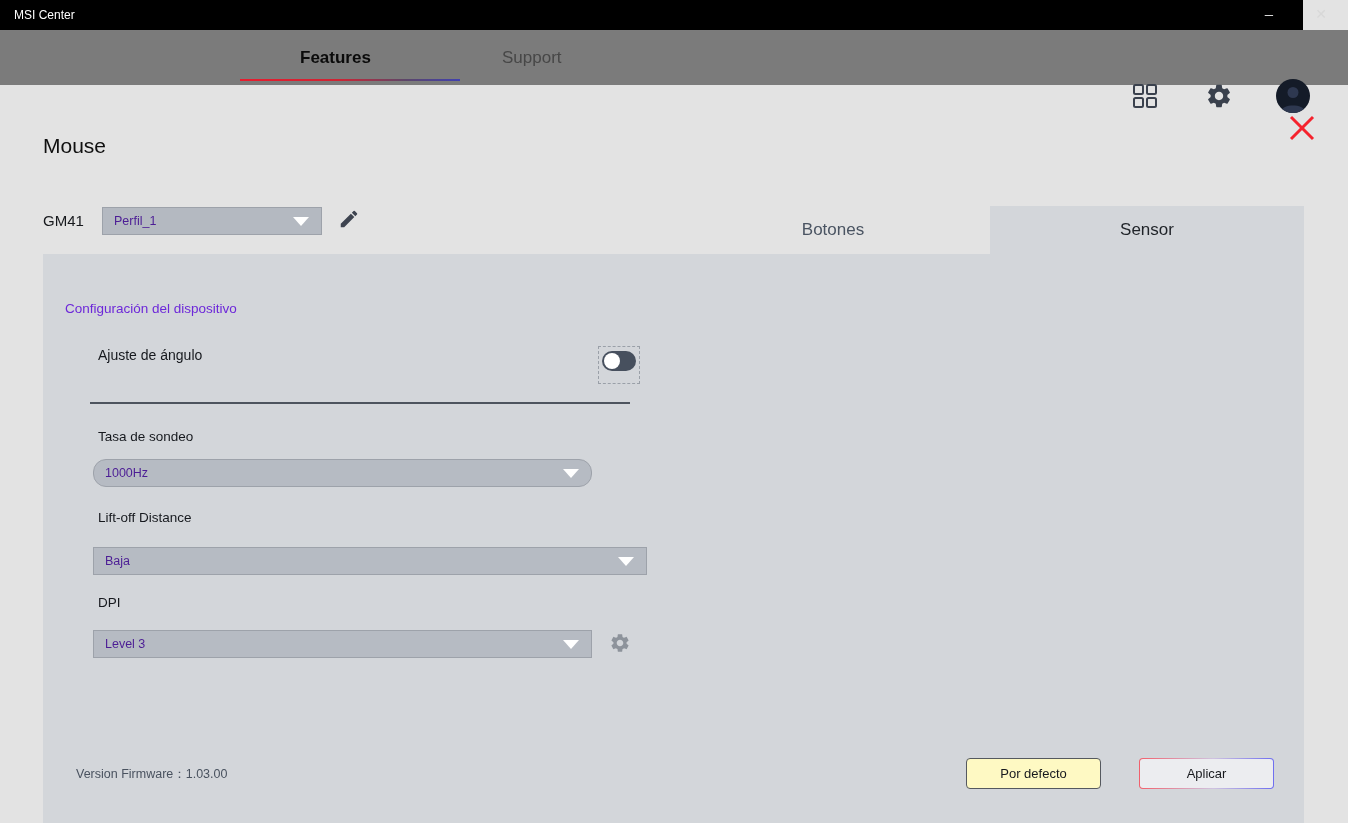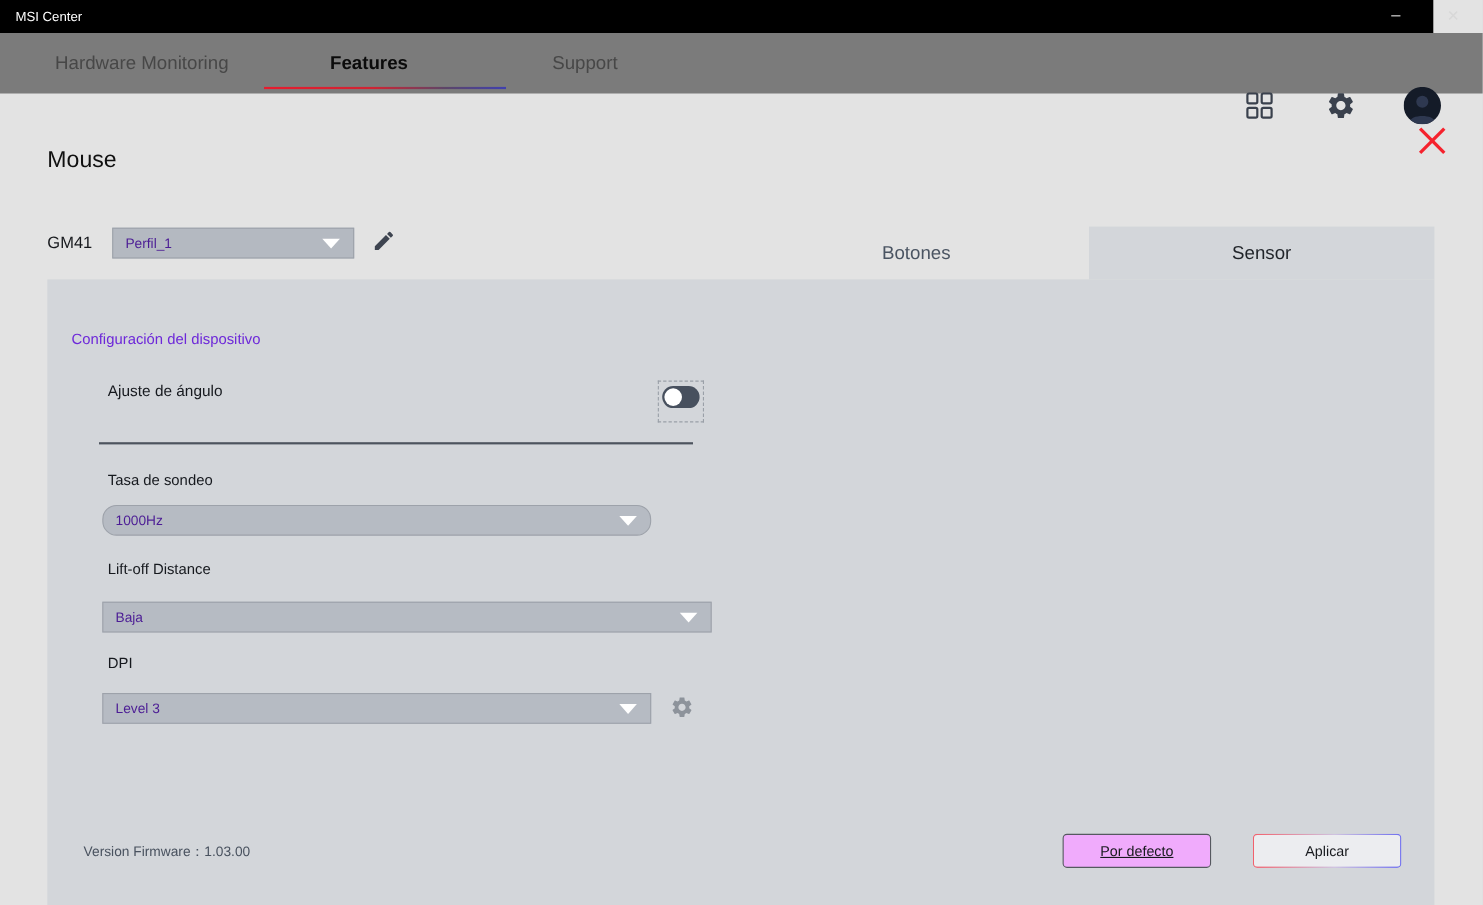--- a/index.html
+++ b/index.html
@@ -58,36 +58,35 @@
   .toggle-track{position:absolute;left:3px;top:4px;width:34px;height:20px;border-radius:10px;background:#47505e;}
   .toggle-knob{position:absolute;left:2px;top:2px;width:16px;height:16px;border-radius:50%;background:#ffffff;}
   .dd-polling{left:93px;top:459px;width:499px;height:28px;border-radius:13px;}
   .dd-liftoff{left:93px;top:547px;width:554px;height:28px;}
   .dd-dpi{left:93px;top:630px;width:499px;height:28px;}
   .dpi-gear{position:absolute;left:609px;top:632px;width:22px;height:22px;cursor:pointer;}
   
   .firmware{position:absolute;left:76px;top:766px;font-size:12.5px;color:#49525f;}
   .btn{position:absolute;top:758px;width:135px;height:31px;box-sizing:border-box;border-radius:4px;
     font-size:13px;color:#17191d;display:flex;align-items:center;justify-content:center;cursor:pointer;}
-  .btn-default{left:966px;background:#f0abfc;border:1px solid #55595f;text-decoration:underline;}
+  .btn-default{left:966px;background:#fef9c3;border:1px solid #55595f;}
   .btn-apply{left:1139px;border:1px solid transparent;
     background:linear-gradient(#ecedf0,#ecedf0) padding-box,
                linear-gradient(90deg,#f2606c 0%,#cfc3e0 55%,#6f6ff0 100%) border-box;}
 </style>
 </head>
 <body>
 
 <div class="titlebar">
   <span class="titlebar-title">MSI Center</span>
   <span class="win-btn win-min">–</span>
   <span class="win-btn win-close">✕</span>
 </div>
 
 <div class="navbar">
-  <span class="nav-item nav-hw">Hardware Monitoring</span>
   <span class="nav-item nav-features">Features</span>
   <span class="nav-item nav-support">Support</span>
   <div class="nav-underline"></div>
 
   <span class="nav-icon icon-grid">
     <svg width="28" height="28" viewBox="0 0 28 28">
       <g fill="none" stroke="#3a414d" stroke-width="2">
         <rect x="3" y="3" width="9" height="9" rx="1.5"></rect>
         <rect x="16" y="3" width="9" height="9" rx="1.5"></rect>
         <rect x="3" y="16" width="9" height="9" rx="1.5"></rect>

